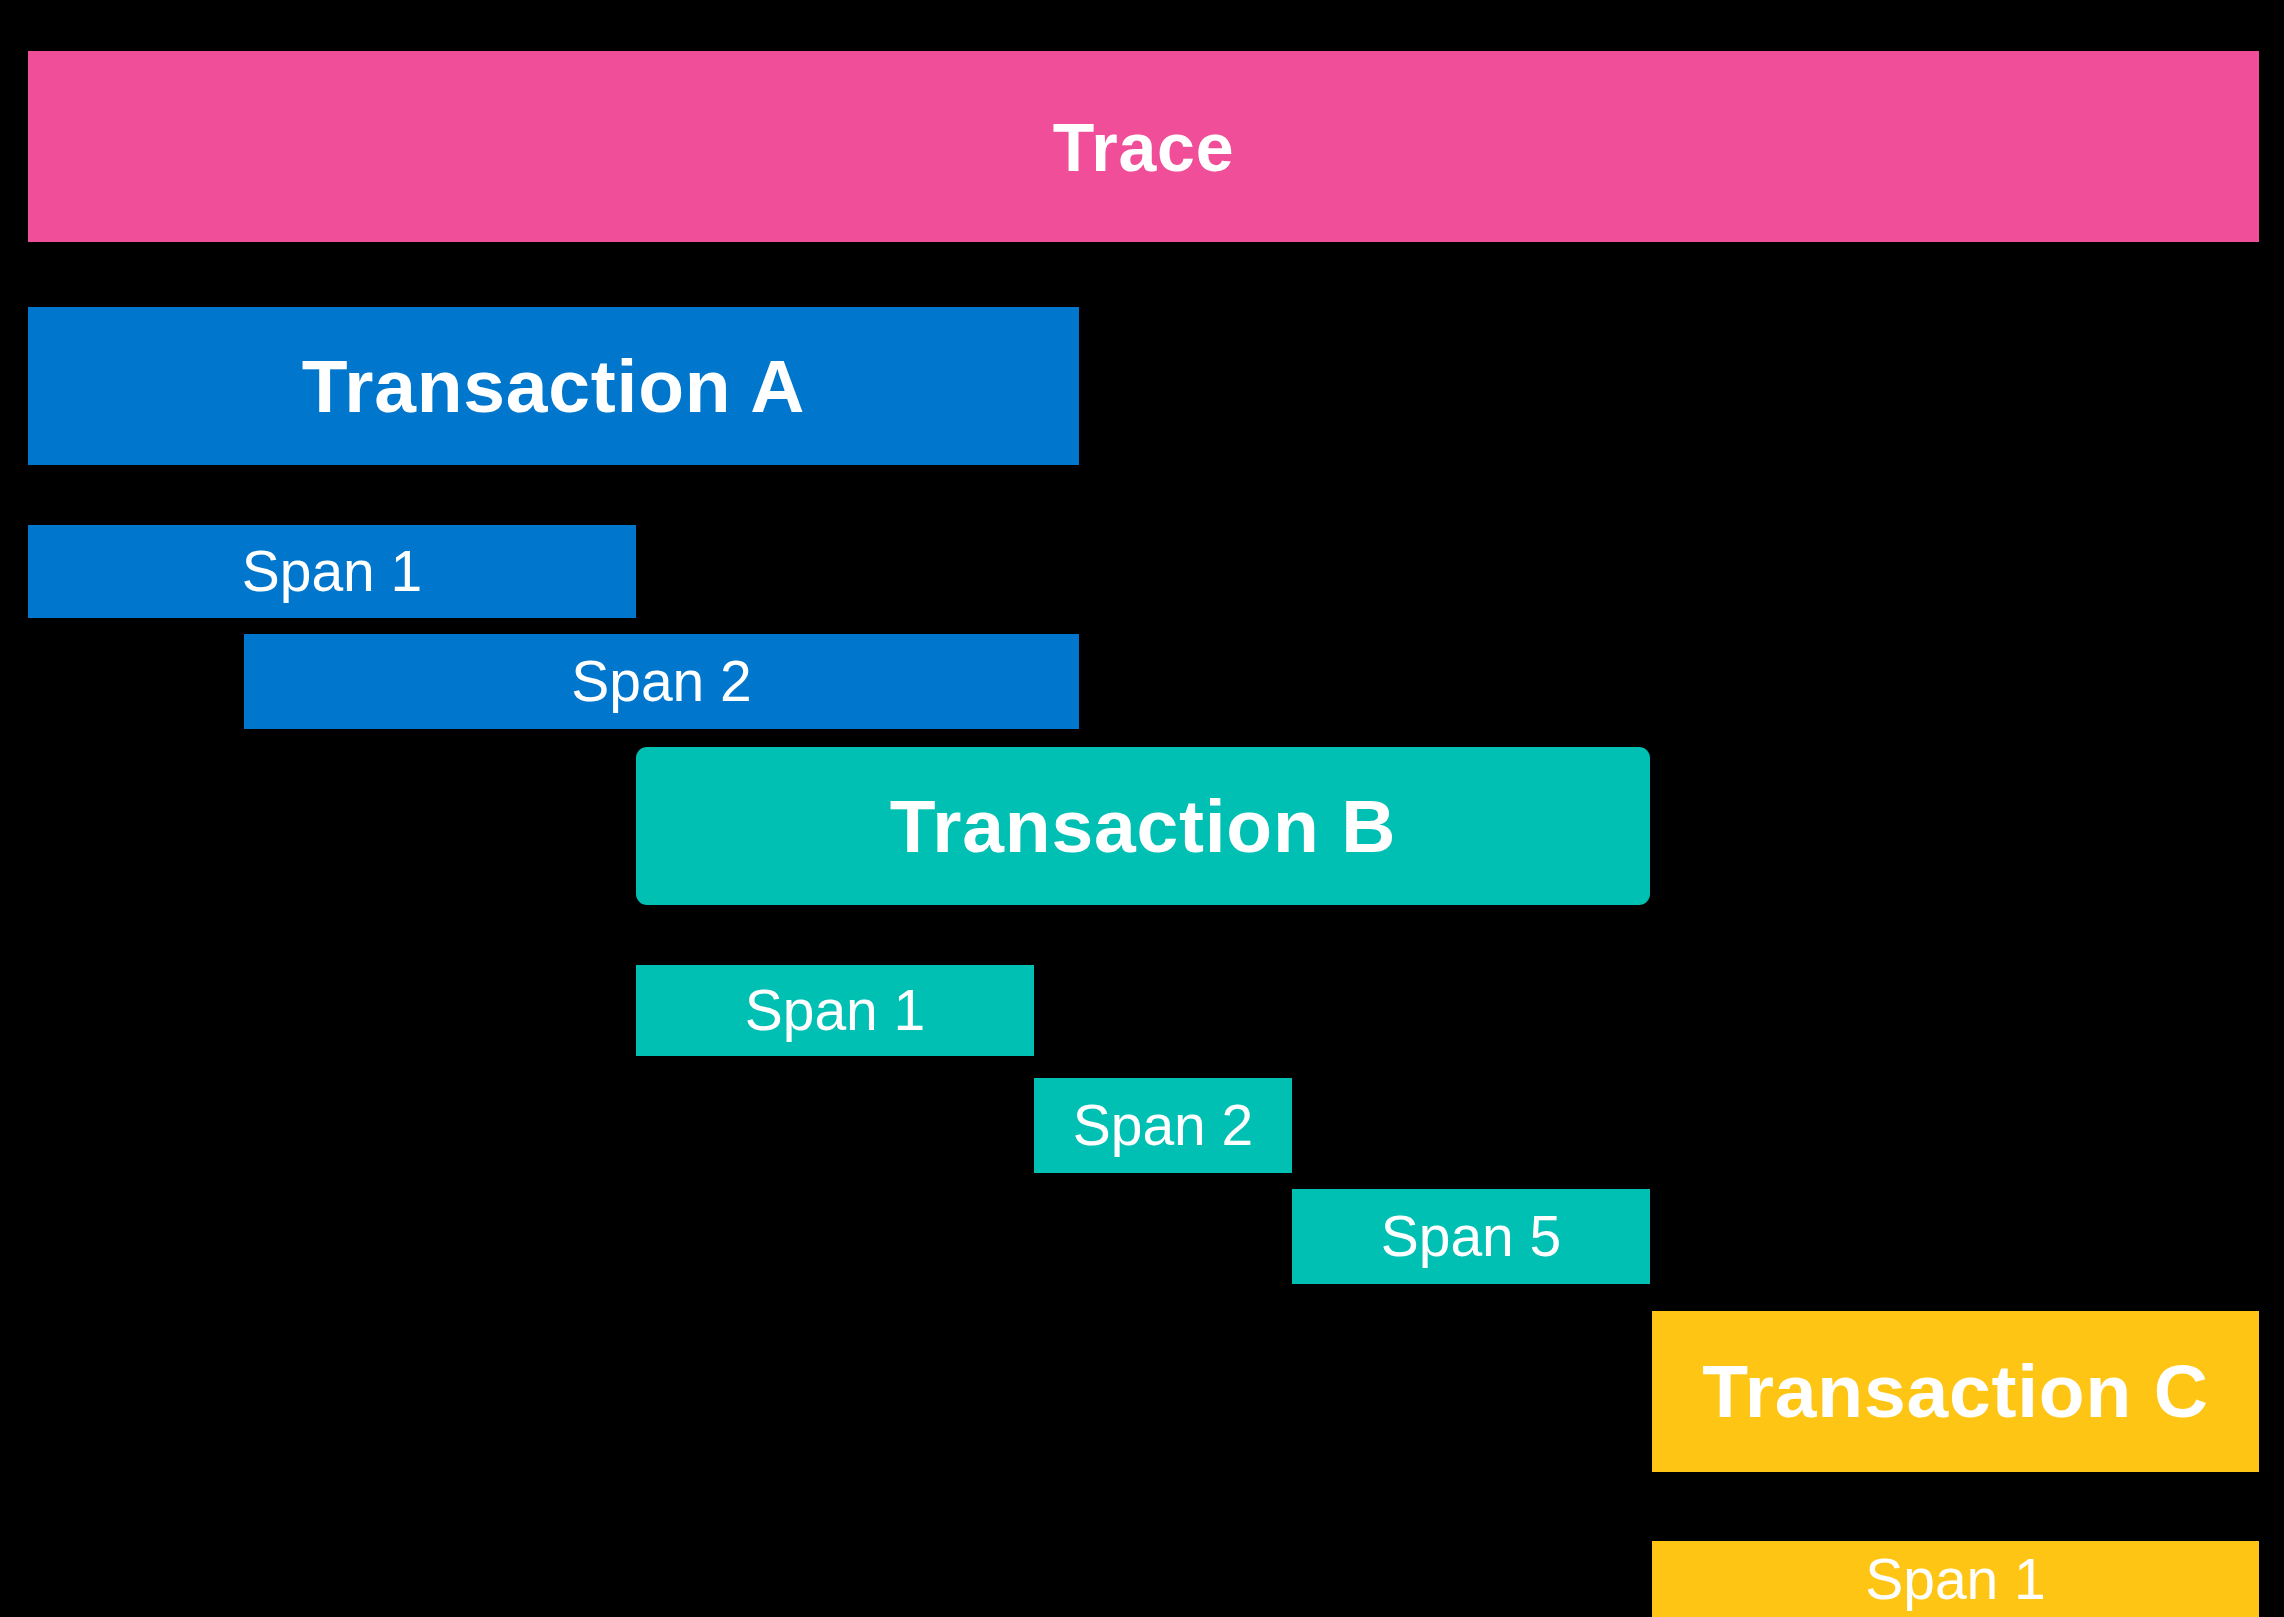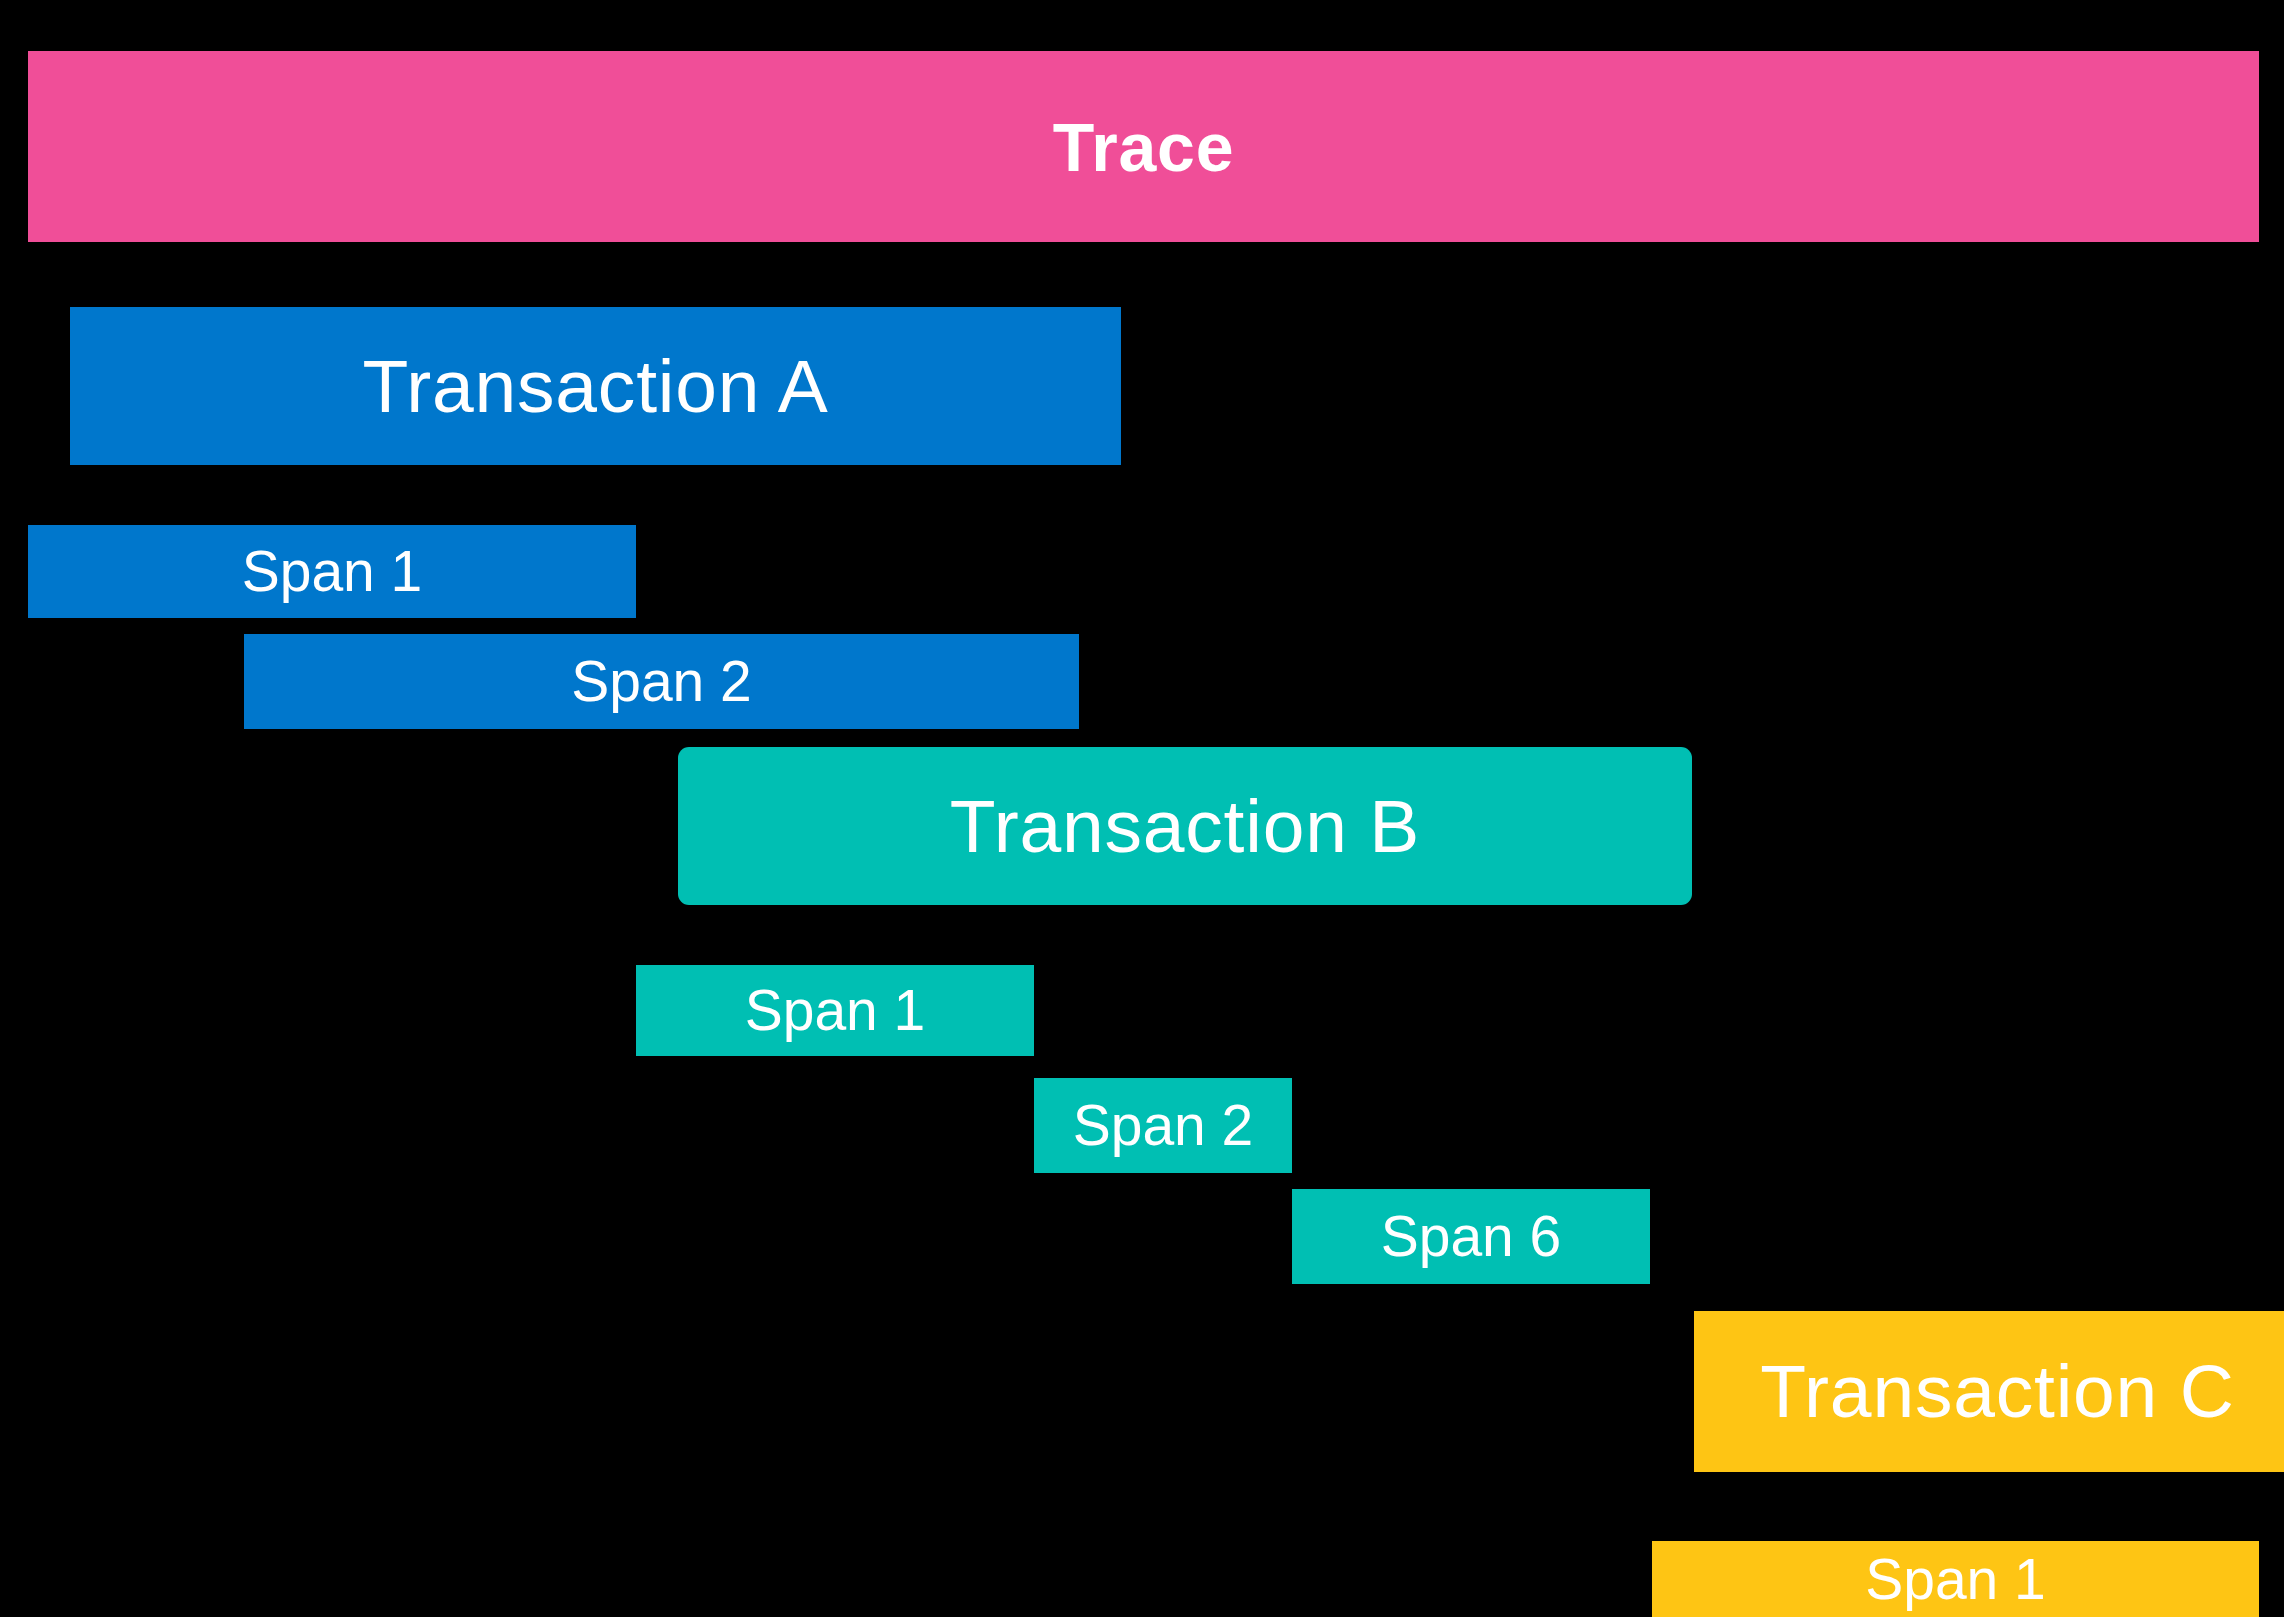--- a/index.html
+++ b/index.html
@@ -23,23 +23,22 @@
     color: #ffffff;
     box-sizing: border-box;
   }
   .bar-trace {
     font-size: 68px;
     font-weight: 600;
     letter-spacing: 0.8px;
   }
   .bar-transaction {
     font-size: 75px;
-    font-weight: 400;
+    font-weight: 700;
     letter-spacing: 0.8px;
-    margin-left: 42px;
   }
   .bar-span {
     font-size: 57px;
     font-weight: 500;
     margin-top: 45px;
   }
   .bar-label {
     white-space: nowrap;
     line-height: 1;
   }
@@ -63,21 +62,21 @@
     <div class="bar bar-transaction" style="left: 636px; top: 747px; width: 1014px; height: 158px; background: rgb(0, 191, 179); border-radius: 11px;">
     <span class="bar-label">Transaction B</span>
   </div>
     <div class="bar bar-span" style="left: 636px; top: 920px; width: 398px; height: 91px; background: rgb(0, 191, 179);">
     <span class="bar-label">Span 1</span>
   </div>
     <div class="bar bar-span" style="left: 1034px; top: 1033px; width: 258px; height: 95px; background: rgb(0, 191, 179);">
     <span class="bar-label">Span 2</span>
   </div>
     <div class="bar bar-span" style="left: 1292px; top: 1144px; width: 358px; height: 95px; background: rgb(0, 191, 179);">
-    <span class="bar-label">Span 6</span>
+    <span class="bar-label">Span 5</span>
   </div>
     <div class="bar bar-transaction" style="left: 1652px; top: 1311px; width: 607px; height: 161px; background: rgb(254, 197, 20);">
     <span class="bar-label">Transaction C</span>
   </div>
     <div class="bar bar-span" style="left: 1652px; top: 1496px; width: 607px; height: 76px; background: rgb(254, 197, 20);">
     <span class="bar-label">Span 1</span>
   </div>
   </div>
 
 

